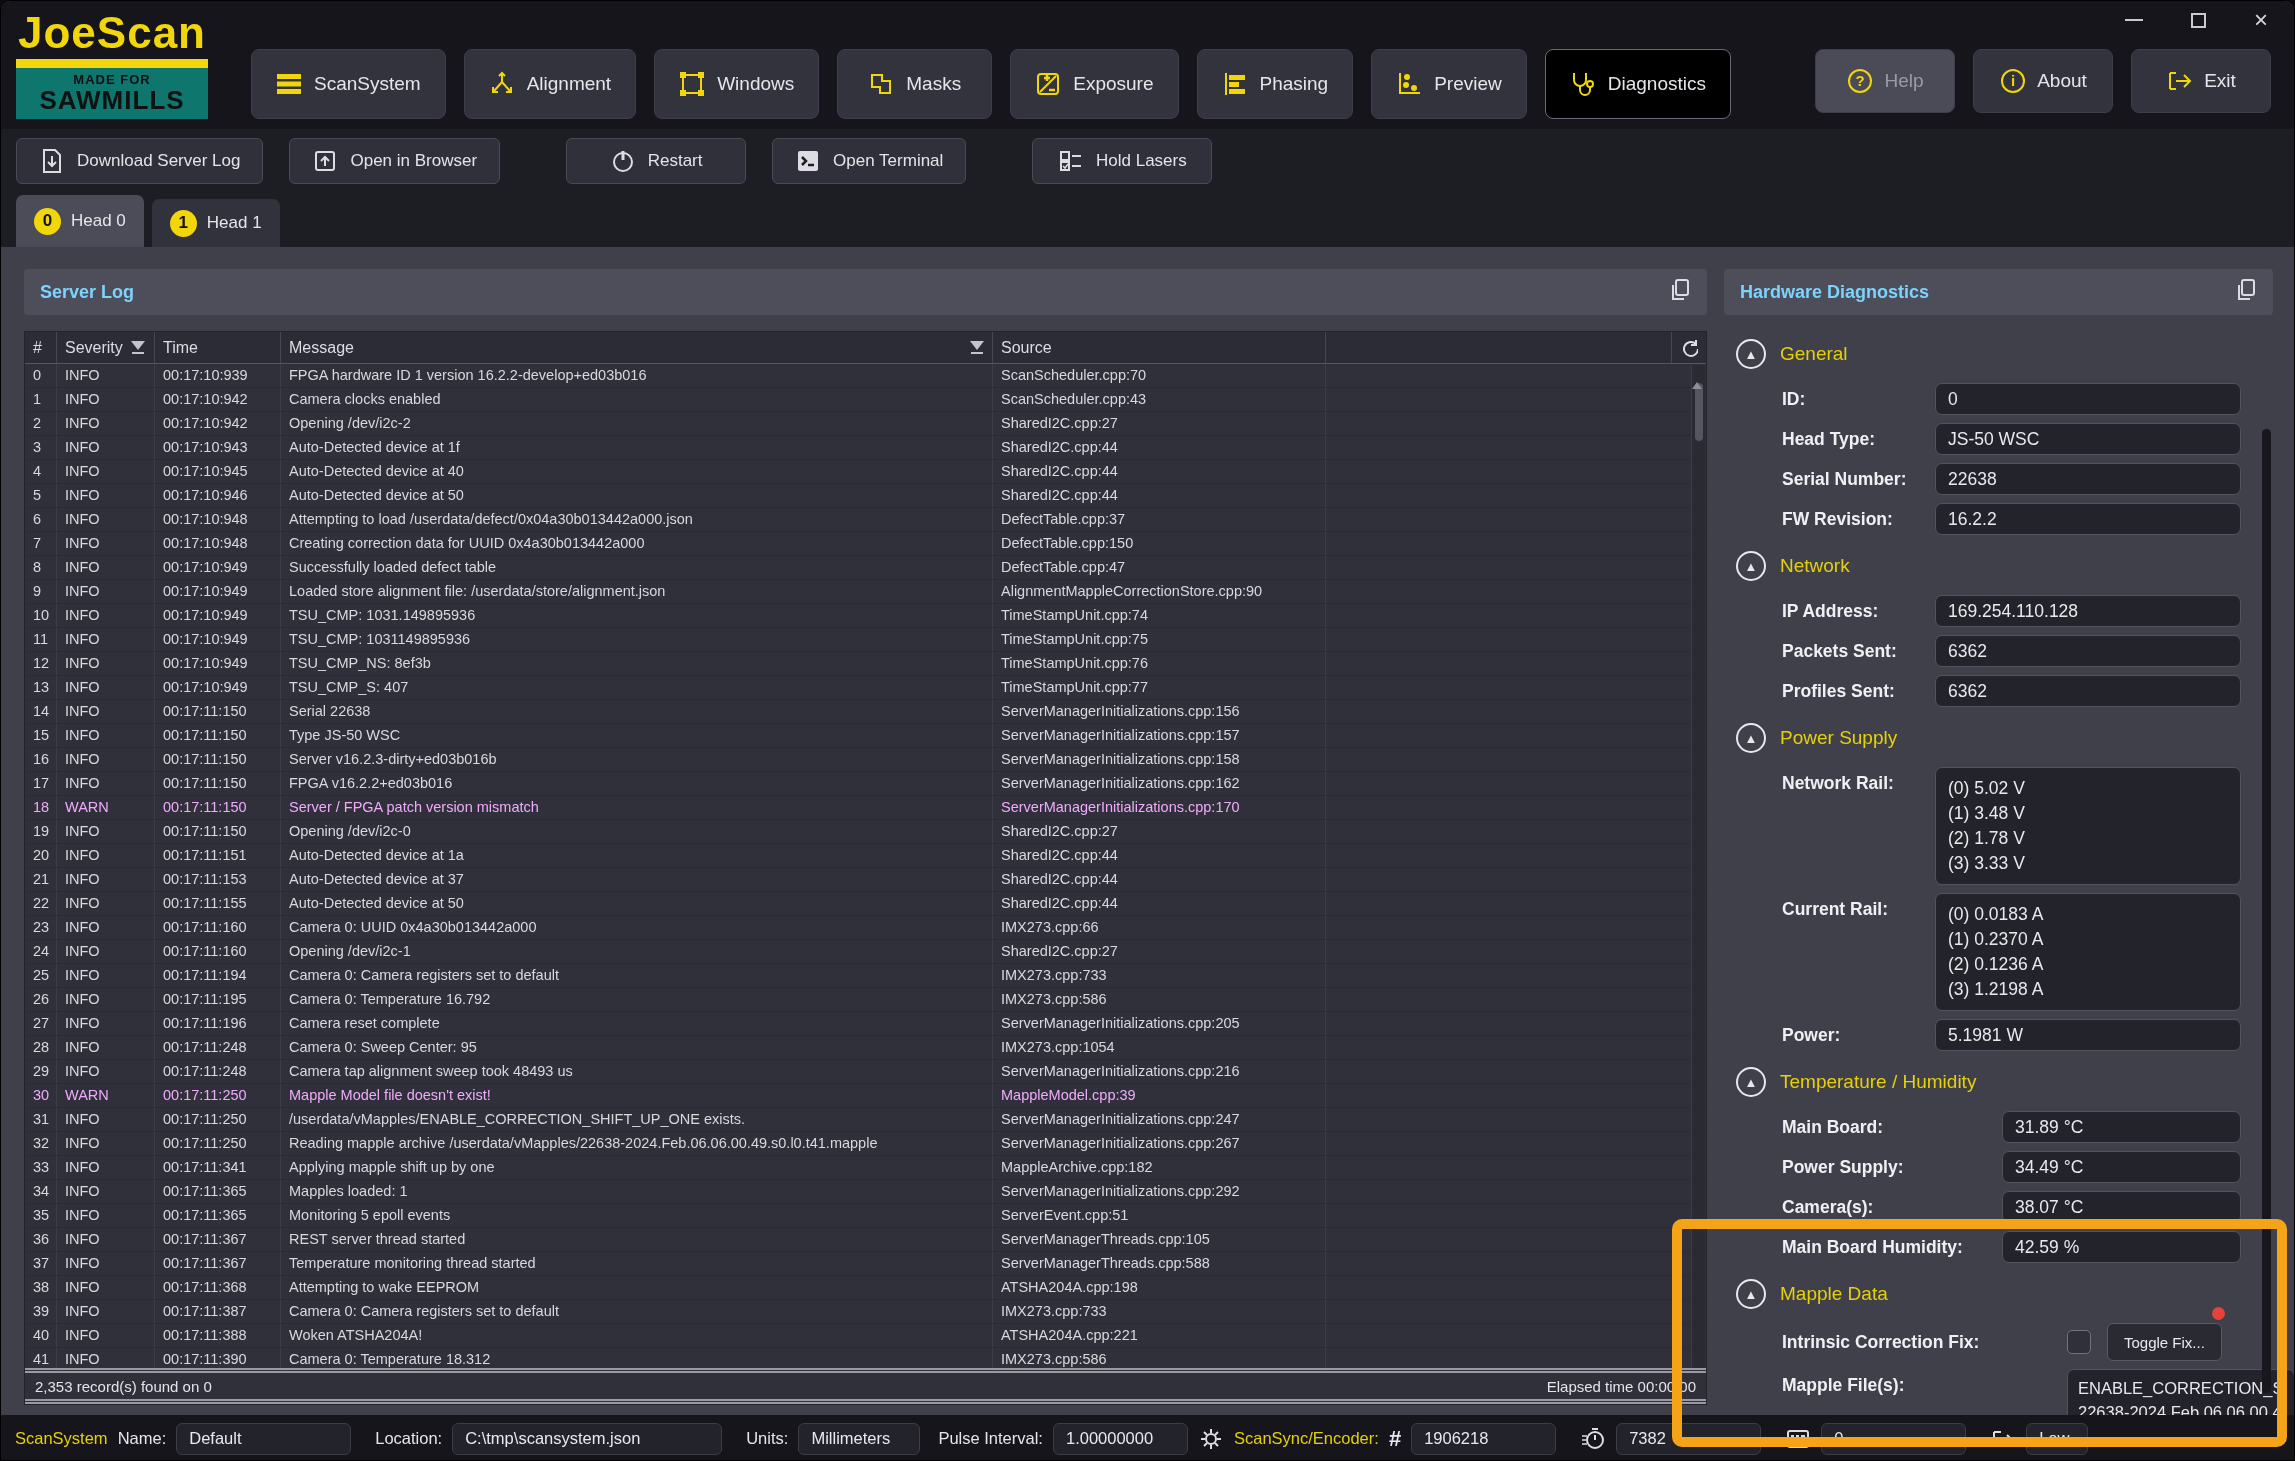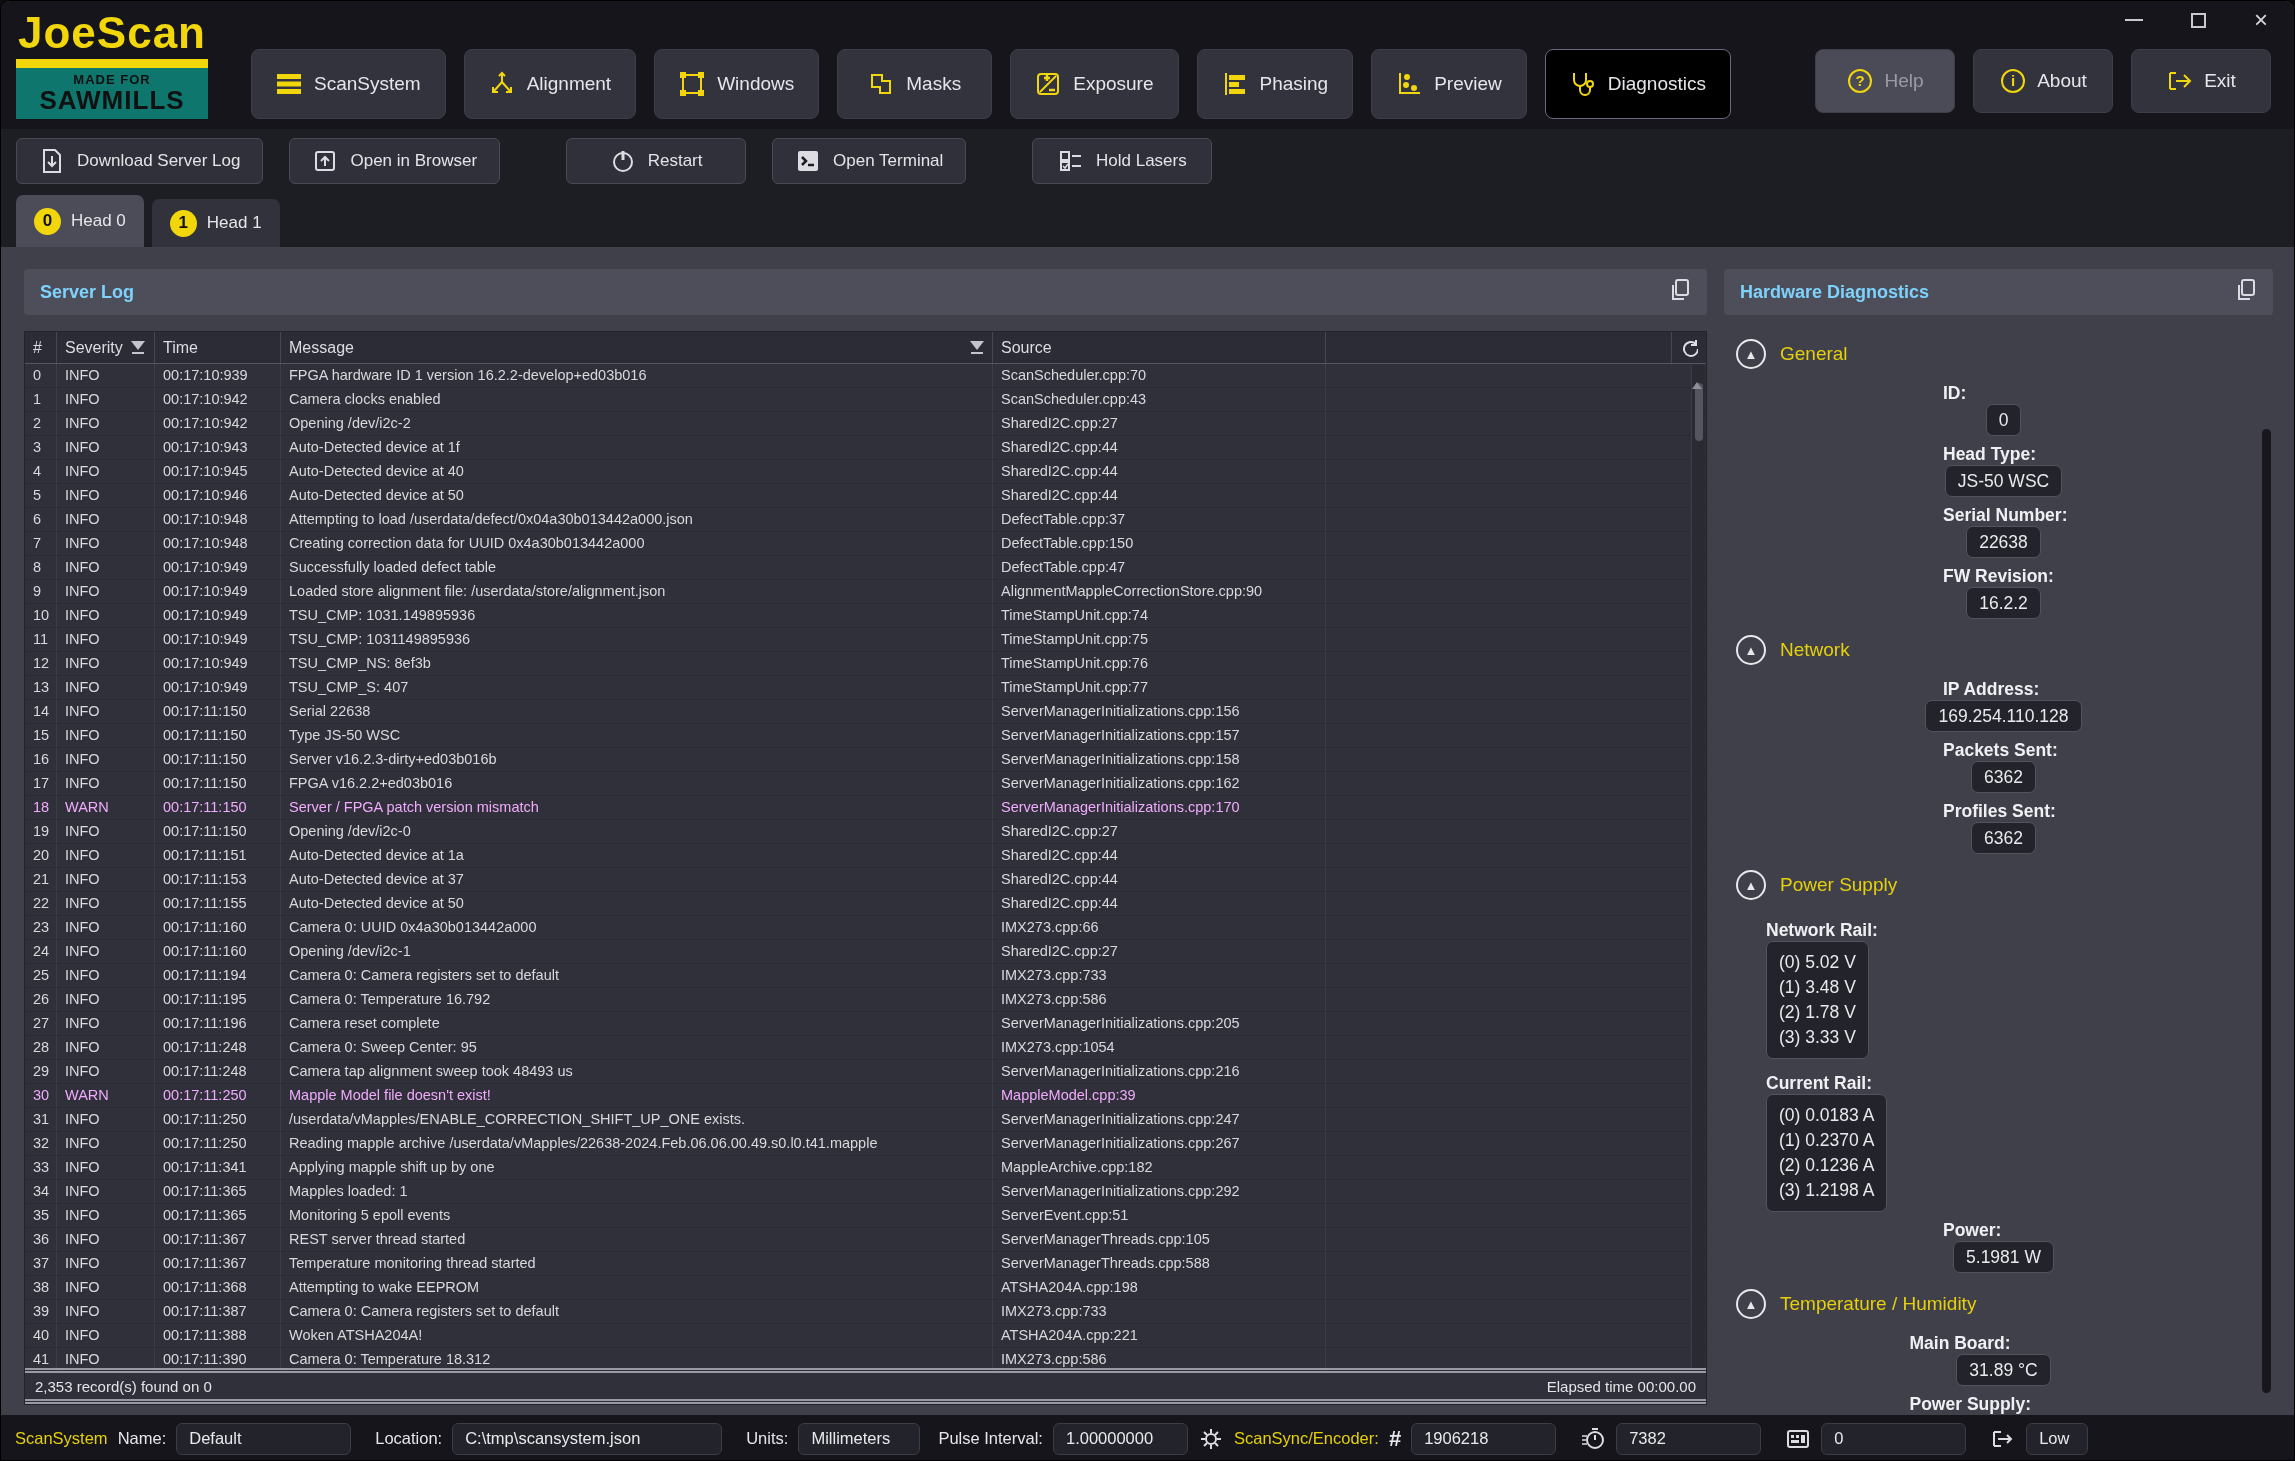--- a/index.html
+++ b/index.html
@@ -63,21 +63,21 @@
   .dbl { height:5px; border-top:2px solid #9a9aa2; border-bottom:2px solid #9a9aa2; background:transparent; }
   .log-footer { height:26px; background:#30303a; display:flex; align-items:center; padding:0 10px; color:#e3e3e8; font-size:15px; }
   .log-footer .right { margin-left:auto; }
 
   
   .diag-panel { position:absolute; left:1723px; top:22px; width:549px; height:1136px; }
   .diag-body { position:absolute; left:0; top:62px; right:0; bottom:0; }
   .sec-head { display:flex; align-items:center; gap:14px; padding:8px 0 6px 12px; }
   .collapse { width:30px; height:30px; border:2px solid #e8e8ec; border-radius:50%; color:#e8e8ec; font-size:13px; display:flex; align-items:center; justify-content:center; }
   .sec-title { color:#e5d009; font-size:19px; }
-  .frow { display:flex; align-items:center; margin:8px 0 8px 42px;flex-direction:column; }
+  .frow { display:flex; align-items:center; margin:8px 0 8px 58px; }
   .frow label { color:#f0f0f4; font-weight:bold; font-size:17.5px; width:153px; flex:0 0 auto; }
   .vbox { flex:1; margin-right:32px; background:#23232b; border:1px solid #53535e; border-radius:7px; min-height:32px; display:flex; align-items:center; padding:2px 12px; color:#e9e9ed; font-size:17.5px; }
   .vbox.multi { flex-direction:column; align-items:flex-start; justify-content:center; padding:8px 12px; line-height:25px; }
   .sec-temp .frow label { width:220px; }
   .sec-mapple .frow label { width:285px; }
   .checkbox { width:24px; height:24px; border:1.5px solid #73737e; border-radius:5px; background:#30303a; flex:0 0 auto; }
   .togglefix { position:relative; margin-left:16px; height:38px; padding:0 16px; background:#2a2a33; border:1px solid #5a5a65; border-radius:6px; color:#e9e9ed; font-size:15px; display:flex; align-items:center; }
   .reddot { position:absolute; top:-17px; right:-4px; width:13px; height:13px; border-radius:50%; background:#e8413c; }
   .filebox { flex:0 0 auto; width:228px; margin-right:28px; background:#23232b; border:1px solid #53535e; border-radius:7px; padding:6px 10px; color:#e9e9ed; font-size:16.5px; line-height:24px; }
   .filebox div { white-space:nowrap; overflow:hidden; }

